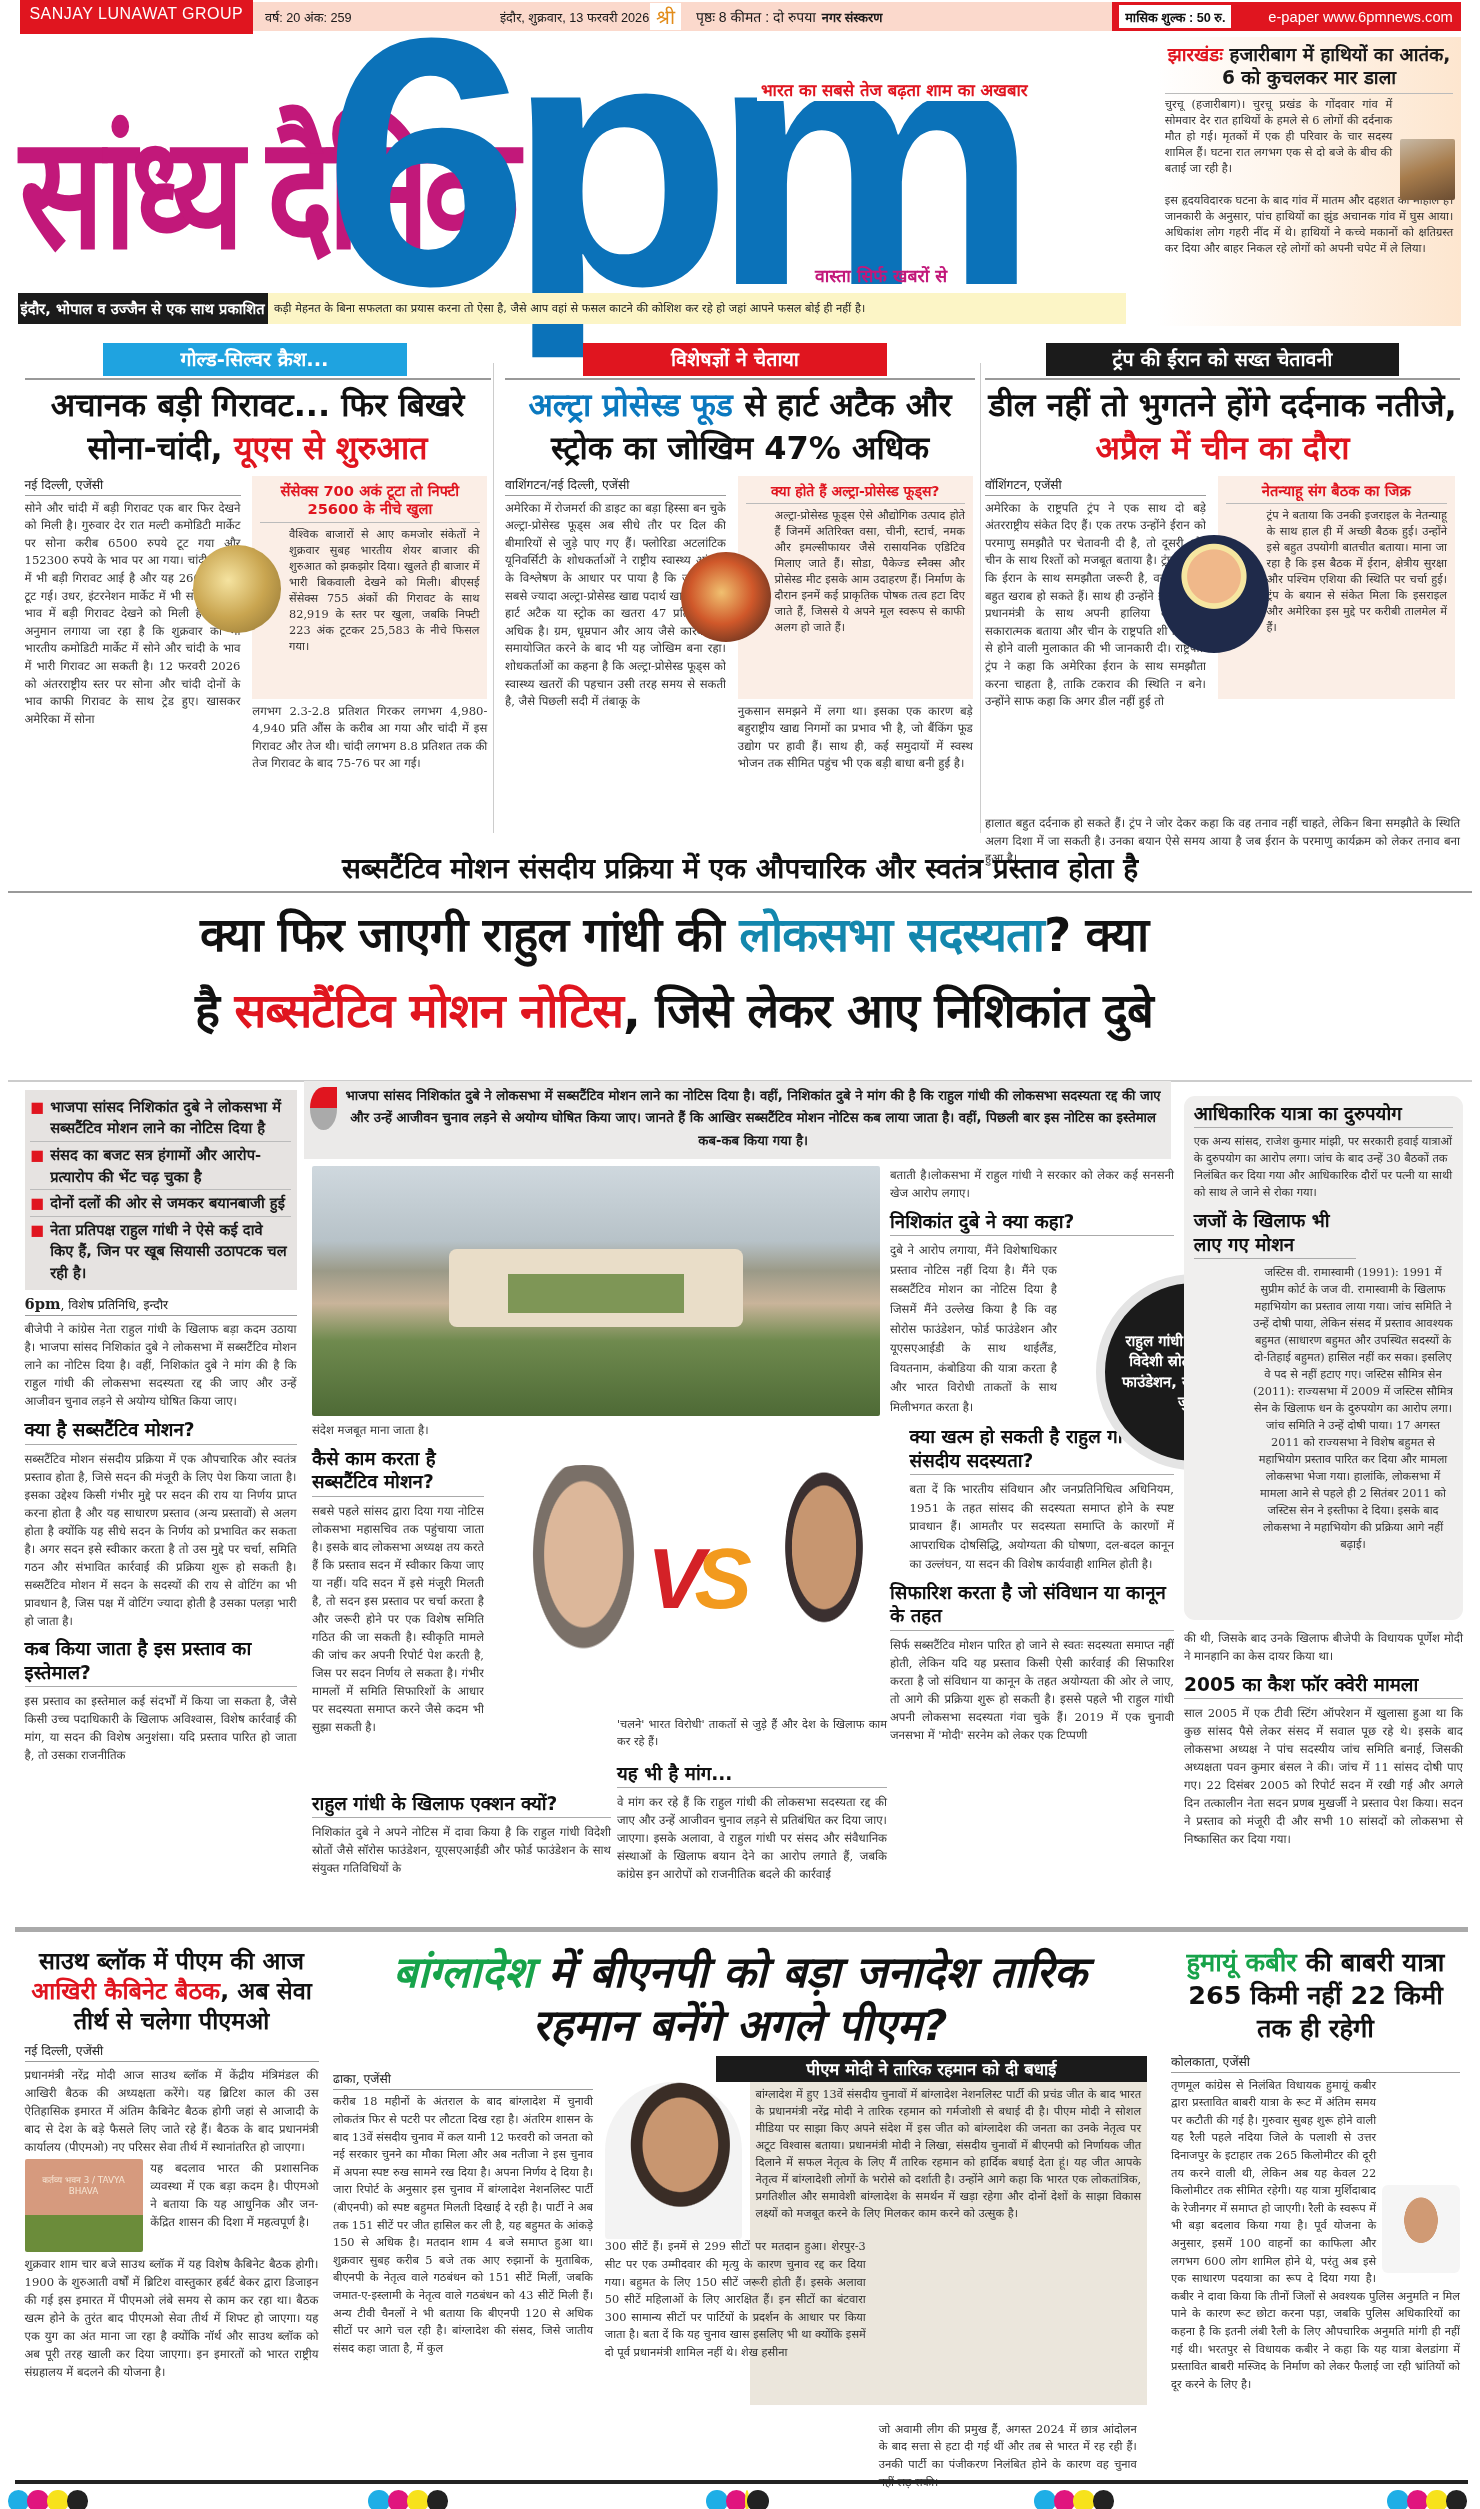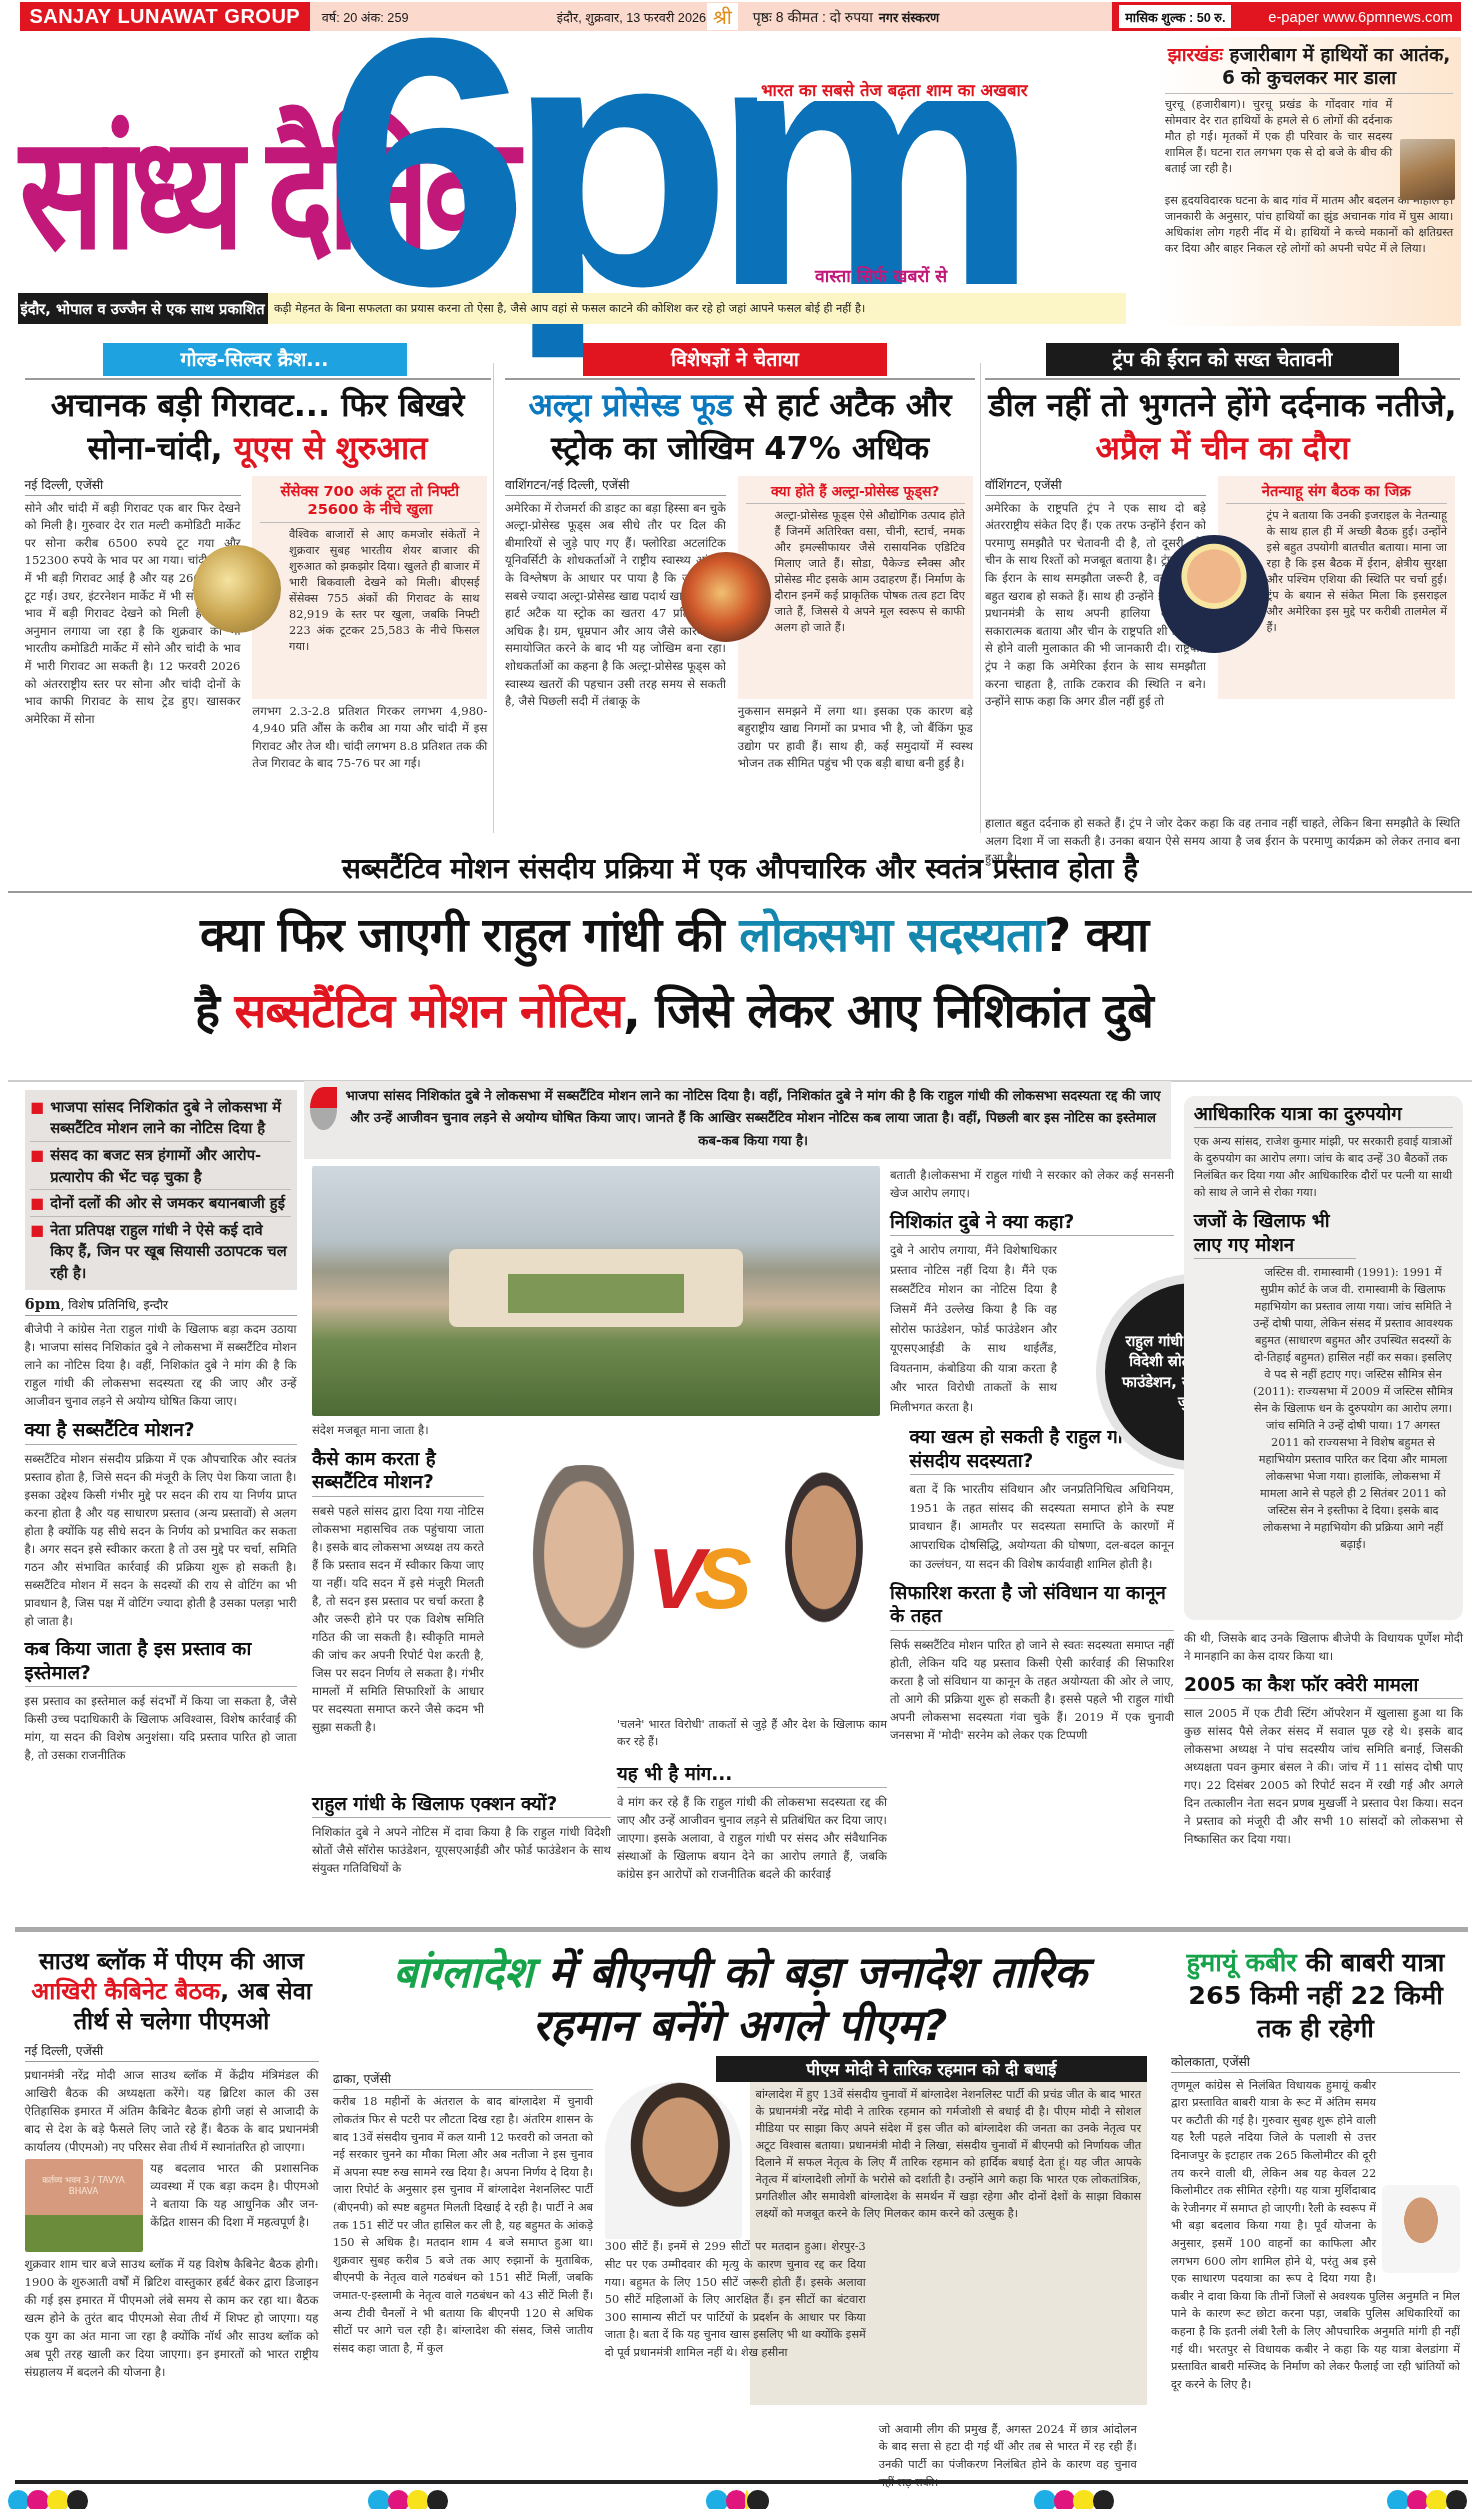--- a/index.html
+++ b/index.html
@@ -12,21 +12,21 @@
 .rule{position:absolute;height:2px;background:#999}
 .red{color:#e0151f}.blue{color:#0b79bf}.teal{color:#1387ad}.green{color:#17a34a}
 .photo{position:absolute;border-radius:2px}
 .subh{font-family:"DejaVu Sans","Liberation Sans",sans-serif;font-weight:bold;font-size:18.6px;line-height:23.5px;color:#111;border-bottom:1.5px solid #aaa;margin:7.8px 0 4.9px;padding-bottom:2px}
 .dot{display:inline-block;width:21.6px;height:21.6px;border-radius:50%;margin-right:-2px}
 </style>
 </head>
 <body>
 
 <div class="abs" style="left:19.6px;top:2px;width:1441px;height:29px;background:#fbd9cc;display:flex;align-items:center;font-family:'Liberation Sans',sans-serif;">
-  <div style="background:#e0151f;color:#fff;font-weight:bold;font-size:20px;padding:0 9.8px;height:29px;line-height:29px;letter-spacing:0.5px">SANJAY LUNAWAT GROUP</div>
+  <div style="background:#e0151f;color:#fff;font-weight:normal;font-size:16px;padding:0 9.8px;height:35px;line-height:29px;letter-spacing:0.5px">SANJAY LUNAWAT GROUP</div>
   <div style="font-size:12.7px;margin-left:11.8px;width:147px">वर्ष: 20 अंक: 259</div>
   <div style="font-size:12.7px;margin-left:88px">इंदौर, शुक्रवार, 13 फरवरी 2026</div>
   <div style="color:#e28c1a;font-size:19.6px;margin-left:1px;font-weight:normal;background:#fff;padding:0 5.9px">श्री</div>
   <div style="font-size:14px;margin-left:15px">पृष्ठः 8  कीमत : दो रुपया</div>
   <div style="font-size:12.7px;font-weight:bold;margin-left:5.9px">नगर संस्करण</div>
   <div style="flex:1"></div>
   <div style="background:#e0151f;height:29px;display:flex;align-items:center;padding:0 7.8px;width:349px">
     <span style="background:#fff;color:#111;font-size:12.7px;font-weight:bold;padding:2.9px 5.9px">मासिक शुल्क : 50 रु.</span>
     <span style="color:#fff;font-size:14.7px;margin-left:auto">e-paper www.6pmnews.com</span>
   </div>
@@ -40,21 +40,21 @@
 <div class="abs" style="left:17.6px;top:293px;width:250px;height:31px;background:#1b1b1b;color:#fff;font-size:14.7px;font-weight:bold;line-height:31px;text-align:center">इंदौर, भोपाल  व उज्जैन से एक साथ प्रकाशित</div>
 <div class="abs" style="left:268px;top:293px;width:858px;height:31px;background:#fcf5c6;color:#222;font-size:11.3px;line-height:31px;padding-left:5.9px;white-space:nowrap;overflow:hidden">कड़ी मेहनत के बिना सफलता का प्रयास करना तो ऐसा है, जैसे आप वहां से फसल काटने की कोशिश कर रहे हो जहां आपने फसल बोई ही नहीं है।</div>
 
 <div class="abs" style="left:1157px;top:37px;width:304px;height:289px;background:linear-gradient(90deg,#fff 0%,#fde6cf 100%);padding:5.9px 7.8px">
   <div style="font-weight:bold;font-size:18.6px;line-height:23.5px;text-align:center;border-bottom:1.5px solid #bbb;padding-bottom:2.9px">
     <span class="red">झारखंडः</span>
     <span>हजारीबाग में हाथियों का आतंक, 6 को कुचलकर मार डाला</span>
   </div>
   <div class="photo" style="right:5.9px;top:102px;width:55px;height:61px;background:linear-gradient(160deg,#c7b9a6,#a77c4c 50%,#6b4d32)"></div>
   <div class="txt" style="font-size:11.3px;line-height:16px;margin-top:2.9px;padding-right:61px;height:96px;overflow:hidden">चुरचू (हजारीबाग)। चुरचू प्रखंड के गोंदवार गांव में सोमवार देर रात हाथियों के हमले से 6 लोगों की दर्दनाक मौत हो गई। मृतकों में एक ही परिवार के चार सदस्य शामिल हैं। घटना रात लगभग एक से दो बजे के बीच की बताई जा रही है।</div>
-  <div class="txt" style="font-size:11.3px;line-height:16px">इस हृदयविदारक घटना के बाद गांव में मातम और बदलन का माहौल है। जानकारी के अनुसार, पांच हाथियों का झुंड अचानक गांव में घुस आया। अधिकांश लोग गहरी नींद में थे। हाथियों ने कच्चे मकानों को क्षतिग्रस्त कर दिया और बाहर निकल रहे लोगों को अपनी चपेट में ले लिया।</div>
+  <div class="txt" style="font-size:11.3px;line-height:16px">इस हृदयविदारक घटना के बाद गांव में मातम और दहशत का माहौल है। जानकारी के अनुसार, पांच हाथियों का झुंड अचानक गांव में घुस आया। अधिकांश लोग गहरी नींद में थे। हाथियों ने कच्चे मकानों को क्षतिग्रस्त कर दिया और बाहर निकल रहे लोगों को अपनी चपेट में ले लिया।</div>
 </div>
 
 <div class="abs" style="left:24.5px;top:343px;width:466px;height:480px">
   <div style="margin-left:78px;width:304px;height:33px;background:#1fa3e0;color:#fff;font-weight:bold;font-size:19.6px;text-align:center;line-height:33px">गोल्ड-सिल्वर क्रैश...</div>
   <div style="height:2px;background:#999;margin:2px 0 3.9px"></div>
   <div class="hd" style="font-size:32px;line-height:43px;text-align:center">
     <span>अचानक बड़ी गिरावट... फिर बिखरे सोना-चांदी, </span><span class="red">यूएस से शुरुआत</span>
   </div>
   <div style="display:flex;gap:11.8px;margin-top:5.9px">
     <div style="width:216px">

